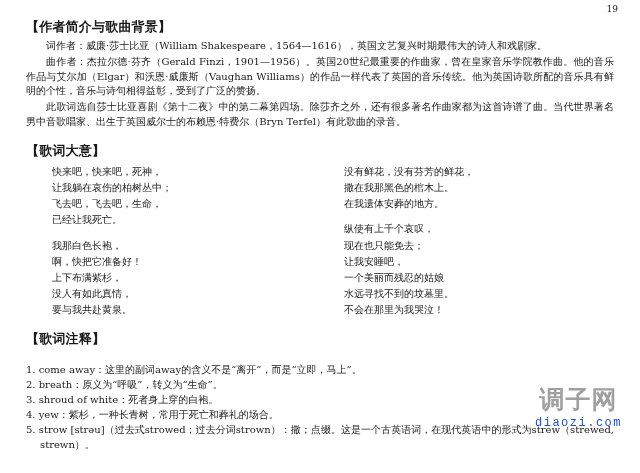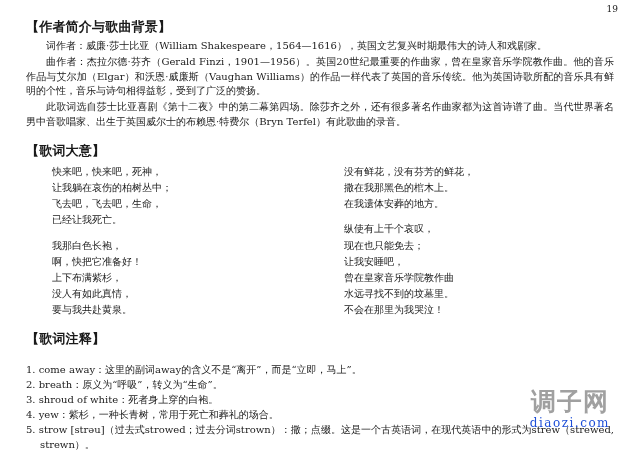--- a/index.html
+++ b/index.html
@@ -70,25 +70,26 @@
     margin-top: 14px;
   }
   .note-item {
     text-align: justify;
     margin: 0 0 0 0;
     padding-left: 14px;
     text-indent: -14px;
   }
   .watermark {
     position: absolute;
-    right: 30px;
+    right: 18px;
     bottom: 8px;
     text-align: center;
     color: #9a9a9a;
     user-select: none;
+    font-family: Liberation Mono, monospace;
   }
   .watermark .wm-title {
     font-size: 25px;
     font-weight: bold;
     letter-spacing: 1px;
     line-height: 1.05;
     color: #a0a0a0;
   }
   .watermark .wm-url {
     font-size: 12px;
@@ -124,21 +125,21 @@
       <div class="lyric-line">要与我共赴黄泉。</div>
     </div>
     <div class="lyrics-col right">
       <div class="lyric-line">没有鲜花，没有芬芳的鲜花，</div>
       <div class="lyric-line">撒在我那黑色的棺木上。</div>
       <div class="lyric-line">在我遗体安葬的地方。</div>
       <div class="lyric-gap"></div>
       <div class="lyric-line">纵使有上千个哀叹，</div>
       <div class="lyric-line">现在也只能免去；</div>
       <div class="lyric-line">让我安睡吧，</div>
-      <div class="lyric-line">曾在皇家音乐学院教作曲</div>
+      <div class="lyric-line">一个美丽而残忍的姑娘</div>
       <div class="lyric-line">水远寻找不到的坟墓里。</div>
       <div class="lyric-line">不会在那里为我哭泣！</div>
     </div>
   </div>
 
   <div class="section-head">【歌词注释】</div>
   <div class="notes">
     <div class="note-item">1. come away：这里的副词away的含义不是“离开”，而是“立即，马上”。</div>
     <div class="note-item">2. breath：原义为“呼吸”，转义为“生命”。</div>
     <div class="note-item">3. shroud of white：死者身上穿的白袍。</div>

